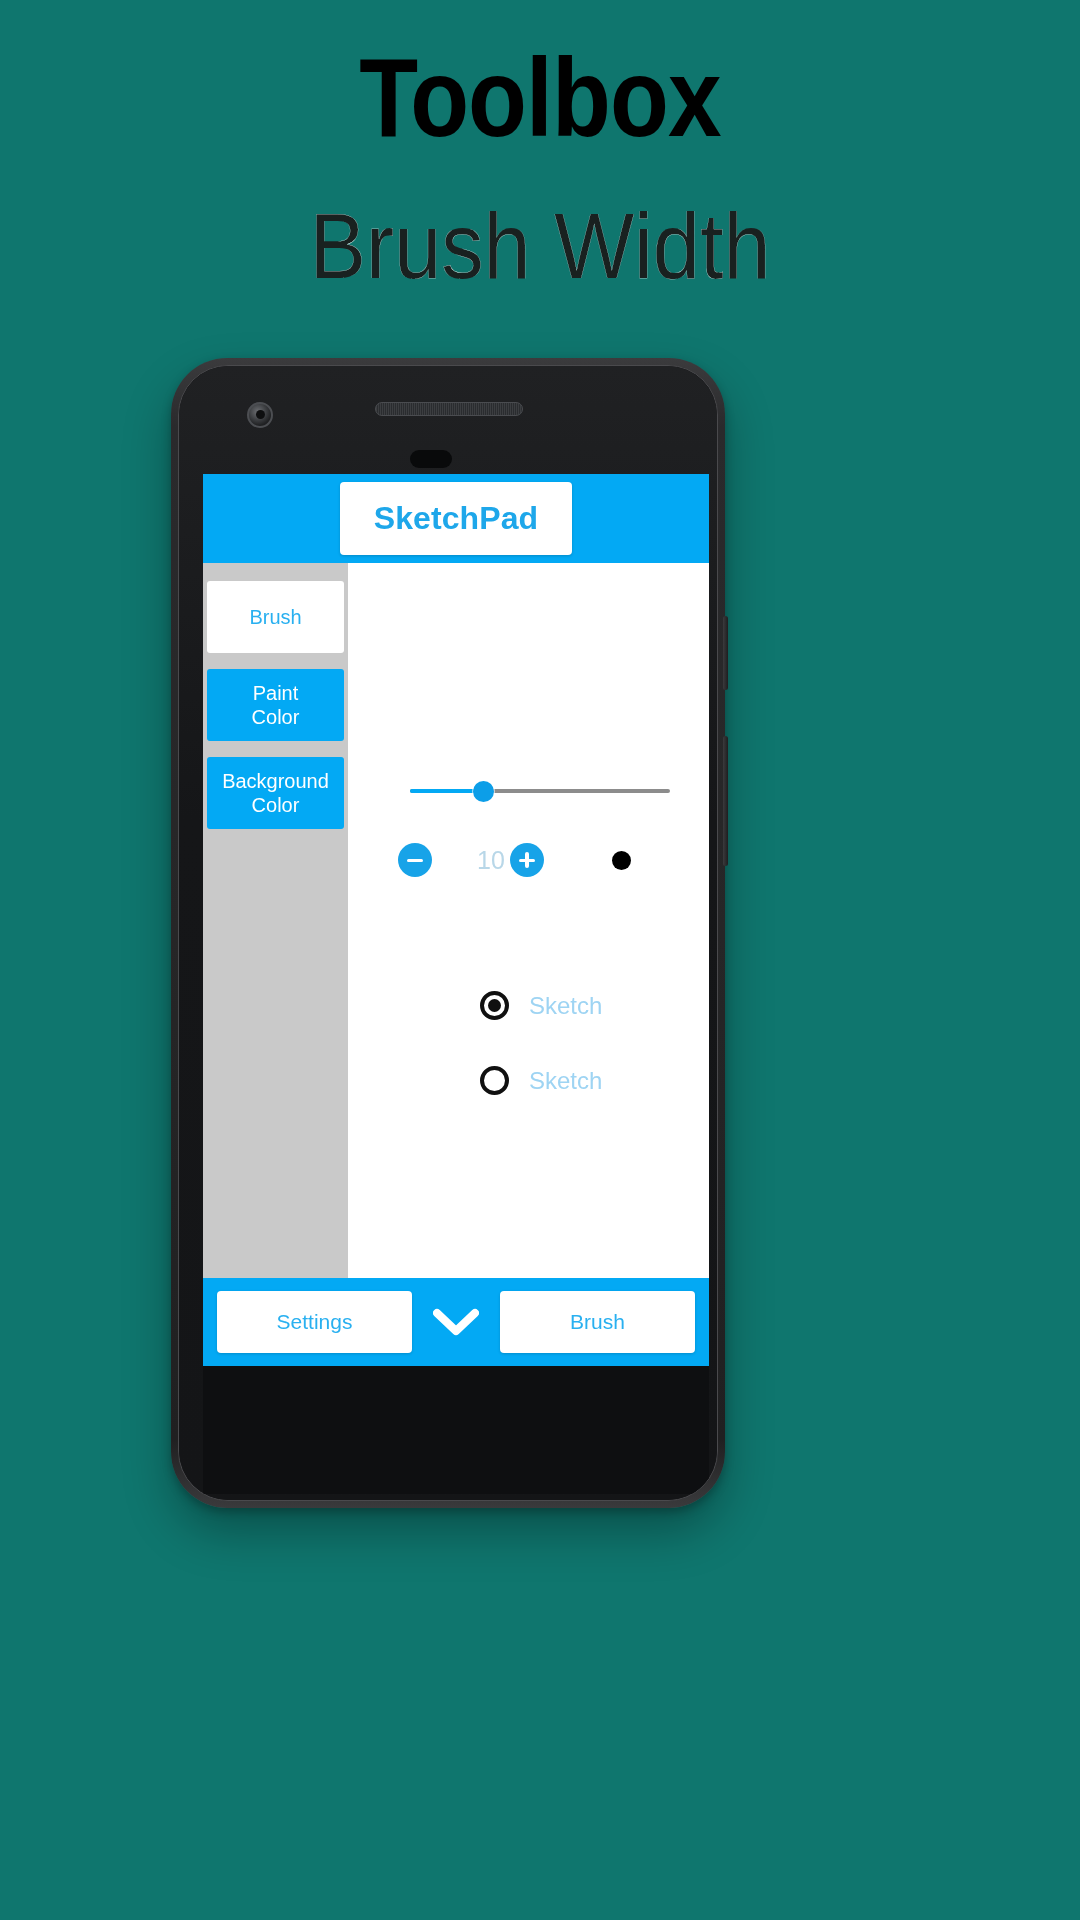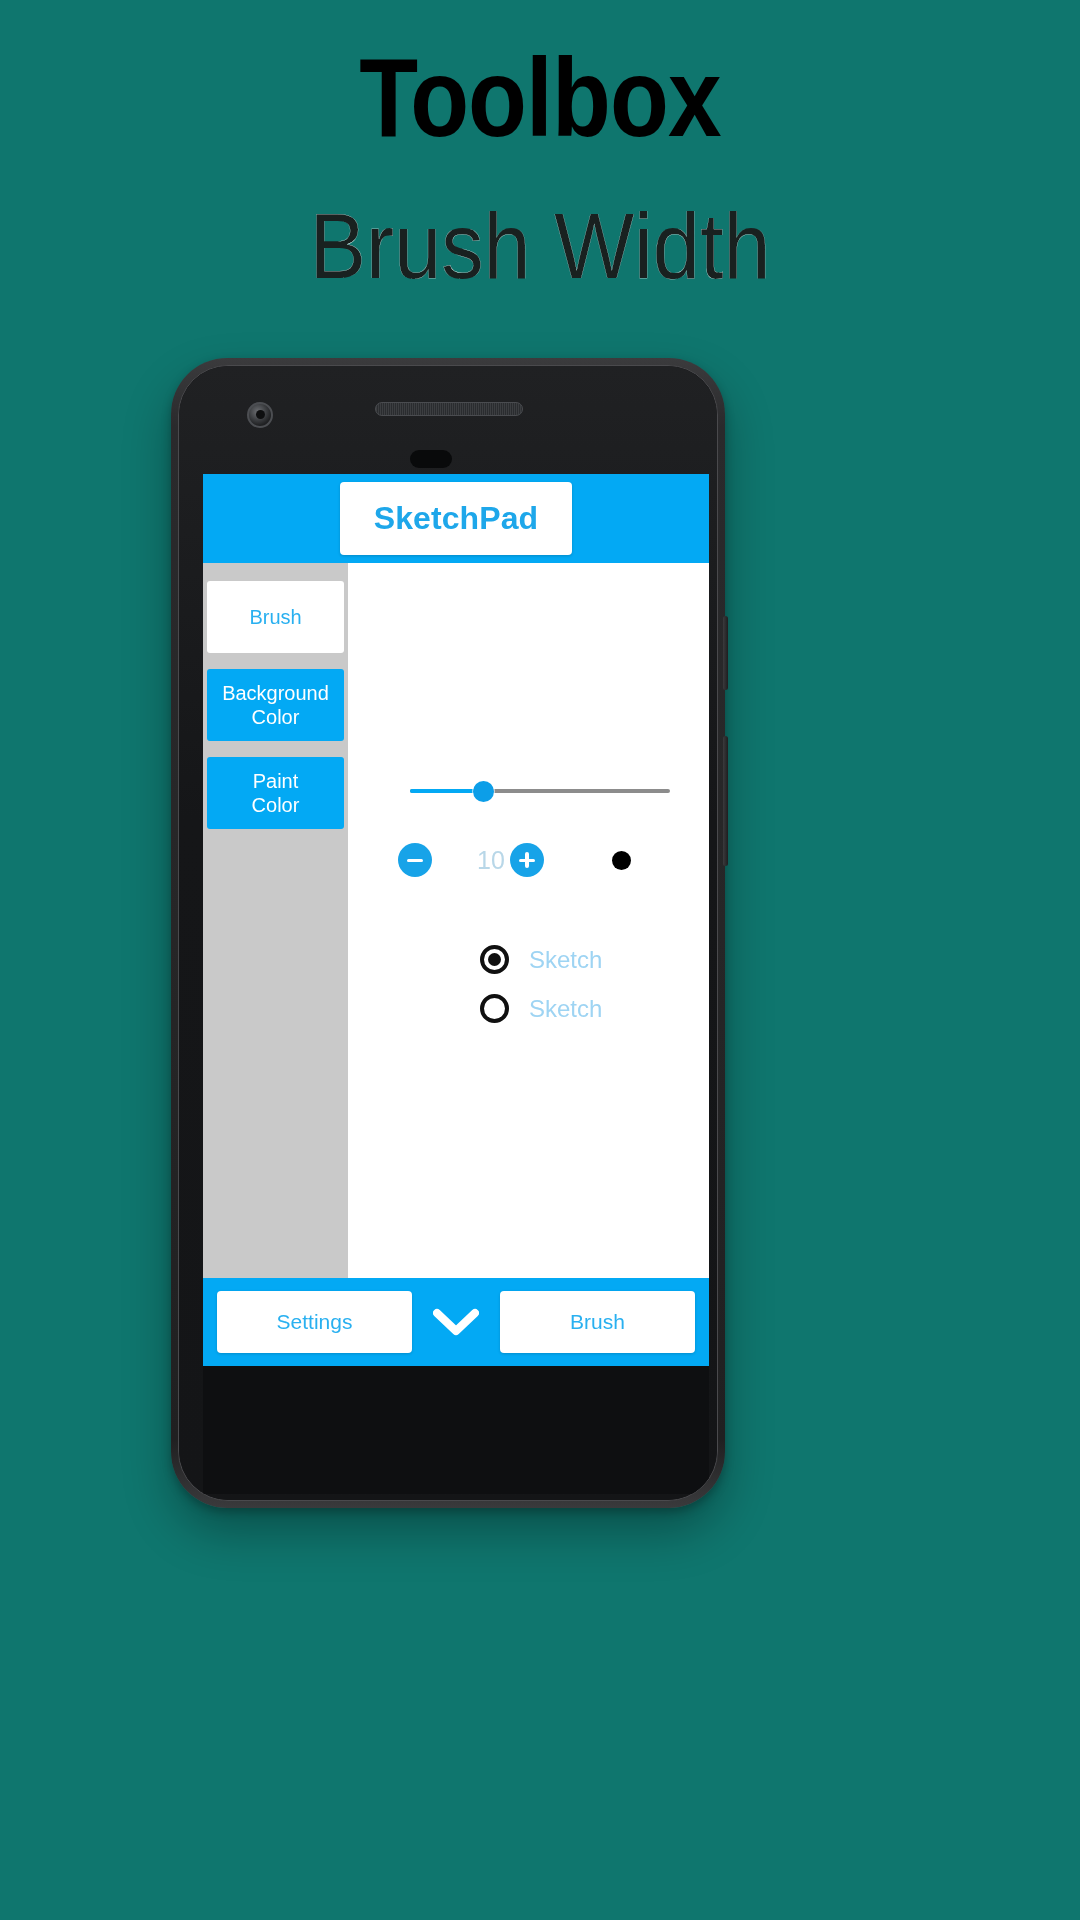--- a/index.html
+++ b/index.html
@@ -160,21 +160,21 @@
   .value-text {
     width: 78px; text-align: center; font-size: 25px; color: #b8d7e8;
     flex: 0 0 auto;
     padding-left: 40px;
   }
   .dot-preview-wrap { flex: 1; display: flex; align-items: center; justify-content: center; }
   .dot-preview { width: 19px; height: 19px; border-radius: 50%; background: #000; }
 
   
   .radio-group { position: absolute; left: 132px; top: 382px; }
-  .radio-row { display: flex; align-items: flex-end; margin-bottom: 20px; }
+  .radio-row { display: flex; align-items: flex-end; margin-bottom: 20px; margin-top: 46px; }
   .radio {
     width: 29px; height: 29px; border-radius: 50%;
     border: 4px solid #101010; background: #fff;
     position: relative; flex: 0 0 auto;
   }
   .radio.checked::after {
     content: ""; position: absolute; left: 4px; top: 4px;
     width: 13px; height: 13px; border-radius: 50%; background: #101010;
   }
   .radio-label { margin-left: 20px; font-size: 24px; color: #9ed4f3; }
@@ -229,24 +229,24 @@
           </div>
         </div>
 
         <div class="body-split">
 
           <div class="sidebar">
             <div class="side-btn-card selected">
               <span>Brush</span>
             </div>
             <div class="side-btn-card plain">
+              <span>Paint Color</span>
+            </div>
+            <div class="side-btn-card plain">
               <span>Background Color</span>
-            </div>
-            <div class="side-btn-card plain">
-              <span>Paint Color</span>
             </div>
           </div>
 
           <div class="content">
 
             <div class="slider-row">
               <div class="track"></div>
               <div class="track-fill" id="track-fill" style="width: 28%;"></div>
               <div class="thumb" id="slider-thumb" style="left: 28%;"></div>
             </div>

